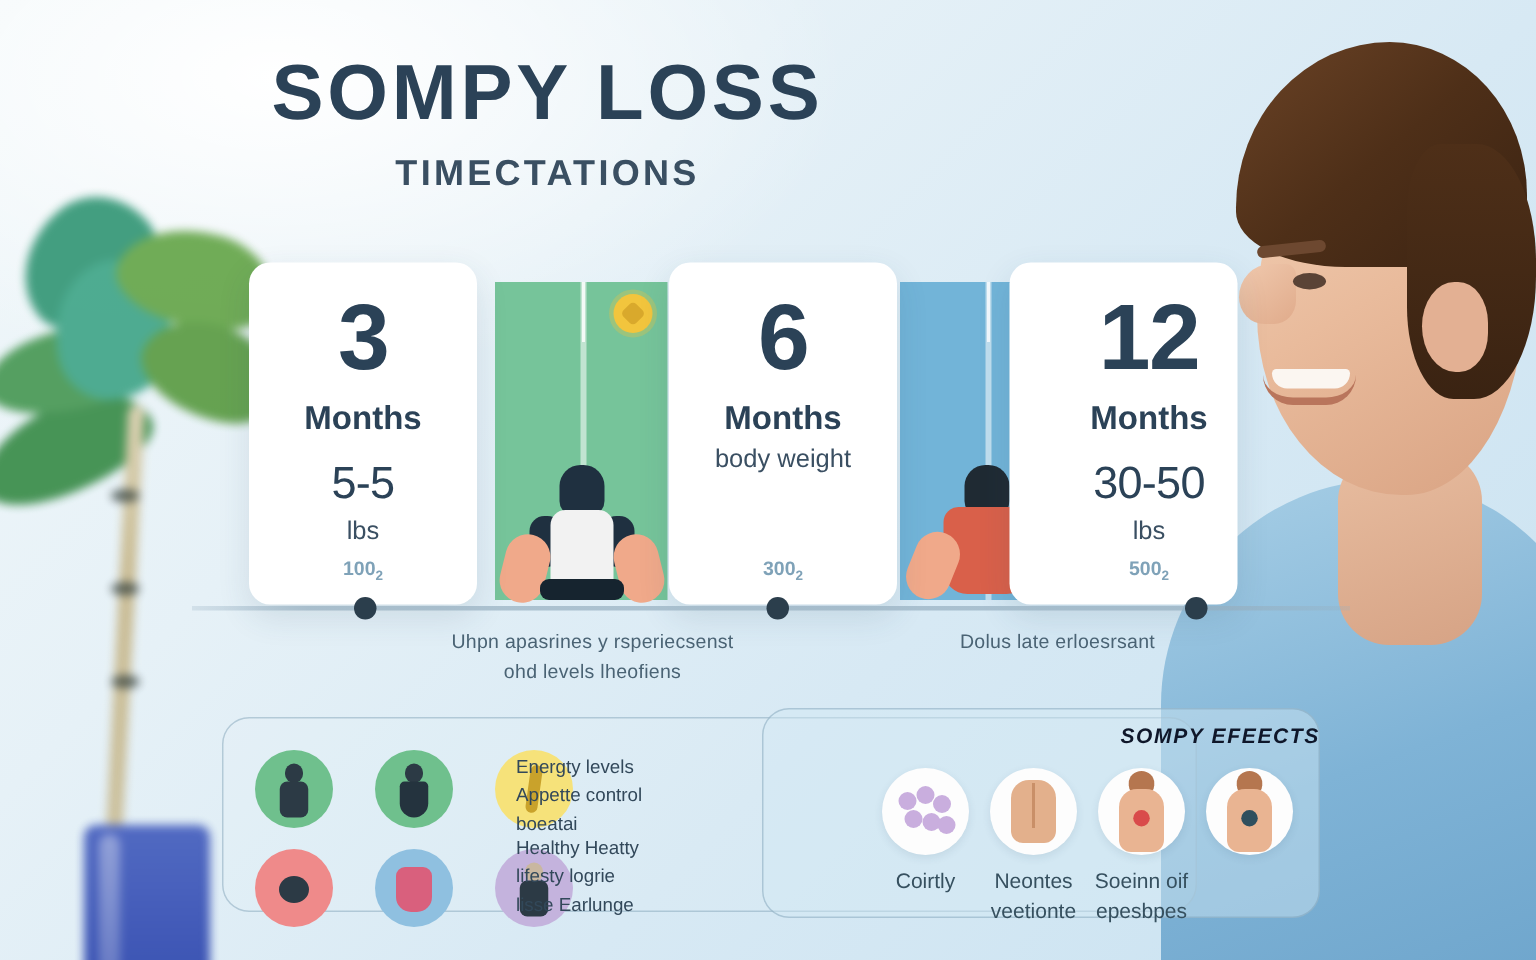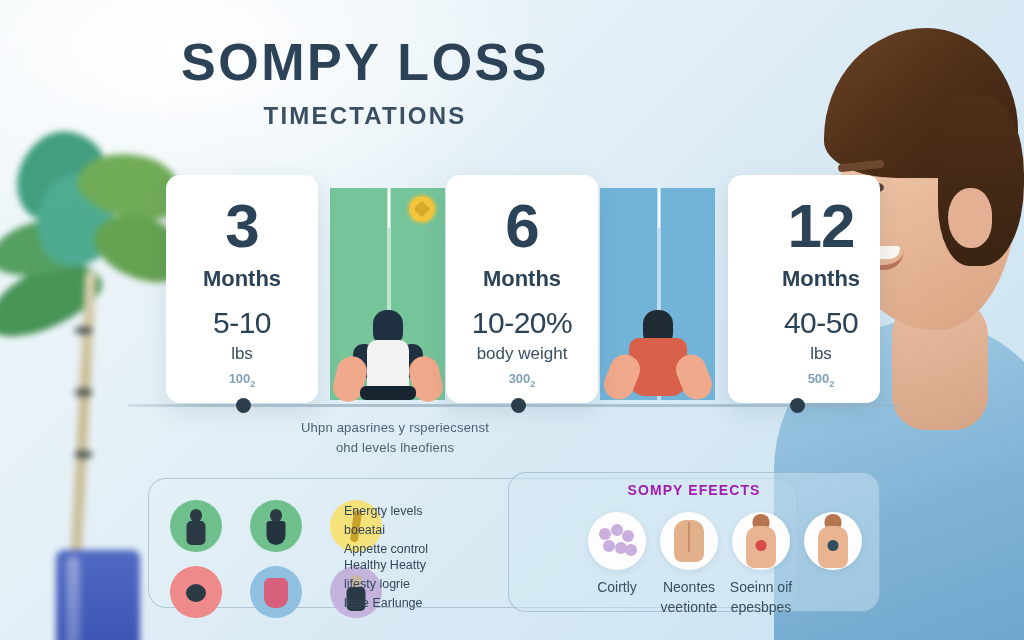--- a/index.html
+++ b/index.html
@@ -95,21 +95,21 @@
   .band-wire { position:absolute; left:50%; top:0; width:2px; height:40px;
                background:rgba(255,255,255,.8); }
 
   
   .card { position:absolute; top:175px; width:152px; height:228px;
           background:#fff; border-radius:14px;
           box-shadow:0 8px 22px rgba(40,70,95,.12);
           display:flex; flex-direction:column; align-items:center; padding-top:22px; }
   .card.c1 { left:166px; }
   .card.c2 { left:446px; }
-  .card.c3 { left:728px;padding-left:34px; }
+  .card.c3 { left:673px;padding-left:34px; }
   .big-num { font-size:62px; font-weight:700; color:#2b4257; line-height:.92;
              letter-spacing:-1px; }
   .months { margin-top:12px; font-size:22px; font-weight:700; color:#2b4257; }
   .amount { margin-top:14px; font-size:30px; font-weight:400; color:#2b4257;
             letter-spacing:-.5px; }
   .unit { margin-top:4px; font-size:17px; color:#3a4f62; }
   .tick-label { position:absolute; bottom:14px; font-size:13px; color:#7fa2b8;
                 font-weight:700; }
   .tick-label sub { font-size:9px; }
 
@@ -137,22 +137,22 @@
   .b-fig .h { position:absolute; left:50%; transform:translateX(-50%); top:9px;
               width:12px; height:13px; border-radius:6px; background:#2c3a45; }
   .b-fig .t { position:absolute; left:50%; transform:translateX(-50%); top:21px;
               width:19px; height:24px; border-radius:5px; }
   .b-text { font-size:12.5px; line-height:1.5; color:#32485a; filter:blur(.35px); }
 
   .benefit-icons { position:absolute; left:170px; top:500px; }
   .bi { position:absolute; width:52px; height:52px; border-radius:50%; }
 
   .side-title { position:absolute; left:508px; top:482px; width:372px;
-                text-align:center; font-size:14px; font-weight:700;
-                letter-spacing:1.1px; color:#a21caf; }
+                text-align:right; font-size:14px; font-weight:700;
+                letter-spacing:1.1px; color:#0f172a;font-style:italic; }
   .se-item { position:absolute; width:78px; text-align:center; }
   .se-circle { width:58px; height:58px; border-radius:50%; background:#fdfdfd;
                margin:0 auto; position:relative; overflow:hidden;
                box-shadow:0 2px 6px rgba(40,70,95,.10); }
   .se-label { margin-top:8px; font-size:14px; line-height:1.4; color:#36505f;
               filter:blur(.35px); }
   .torso { position:absolute; left:50%; transform:translateX(-50%); top:8px;
            width:30px; height:42px; background:#e9b492; border-radius:12px 12px 8px 8px; }
   .torso-head { position:absolute; left:50%; transform:translateX(-50%); top:2px;
                 width:17px; height:16px; background:#b5764f; border-radius:50% 50% 40% 40%; }
@@ -222,52 +222,52 @@
     <div class="fig-head" style="background:#1f2a33;"></div>
     <div class="fig-tank"></div>
     <div class="fig-arm" style="left:4px;top:50px;transform:rotate(22deg);"></div>
     <div class="fig-arm" style="right:4px;top:50px;transform:rotate(-22deg);"></div>
   </div>
 </div>
 
 <div class="card c1">
   <div class="big-num">3</div>
   <div class="months">Months</div>
-  <div class="amount">5-10</div>
+  <div class="amount">5-5</div>
   <div class="unit">lbs</div>
   <div class="tick-label"><span>100</span><sub>2</sub></div>
 </div>
 
 <div class="card c2">
   <div class="big-num">6</div>
   <div class="months">Months</div>
-  <div class="amount">10-20%</div>
   <div class="unit">body weight</div>
   <div class="tick-label"><span>300</span><sub>2</sub></div>
 </div>
 
 <div class="card c3">
   <div class="big-num">12</div>
   <div class="months">Months</div>
-  <div class="amount">40-50</div>
+  <div class="amount">30-50</div>
   <div class="unit">lbs</div>
   <div class="tick-label"><span>500</span><sub>2</sub></div>
 </div>
 
 <div class="axis">
   <div class="dot" style="left:108px;"></div>
   <div class="dot" style="left:383px;"></div>
   <div class="dot" style="left:662px;"></div>
 </div>
 
 <div class="caption cap1">
   <div>Uhpn apasrines y rsperiecsenst</div>
   <div>ohd levels lheofiens</div>
 </div>
 <div class="caption cap2">
+  <div>Dolus late erloesrsant</div>
 </div>
 
 <div class="panel panel-left"></div>
 <div class="panel panel-right"></div>
 
 <div class="benefit-icons">
   <div class="bi" style="left:0px;top:0px;background:#6fc08d;">
       <div class="b-fig" style="width:52px;height:52px;left:0;transform:none;">
         <div class="h"></div>
         <div class="t" style="background:#2c3a45;"></div>
@@ -291,22 +291,22 @@
   <div class="bi" style="left:160px;top:66px;background:#c4b3dd;">
       <div class="b-fig" style="width:52px;height:52px;left:0;transform:none;">
         <div class="h" style="background:#c9b7a0;"></div>
         <div class="t" style="background:#2c3a45;"></div>
       </div>
     </div>
 </div>
 
 <div class="b-text" style="position:absolute;left:344px;top:502px;width:170px;">
   <div>Energty levels</div>
+  <div>Appette control</div>
   <div>boeatai</div>
-  <div>Appette control</div>
 </div>
 <div class="b-text" style="position:absolute;left:344px;top:556px;width:170px;">
   <div>Healthy Heatty</div>
   <div>lifesty logrie</div>
   <div>lisse Earlunge</div>
 </div>
 
 <div class="side-title">SOMPY EFEECTS</div>
 
 <div class="se-item" style="left:578px;top:512px;">

